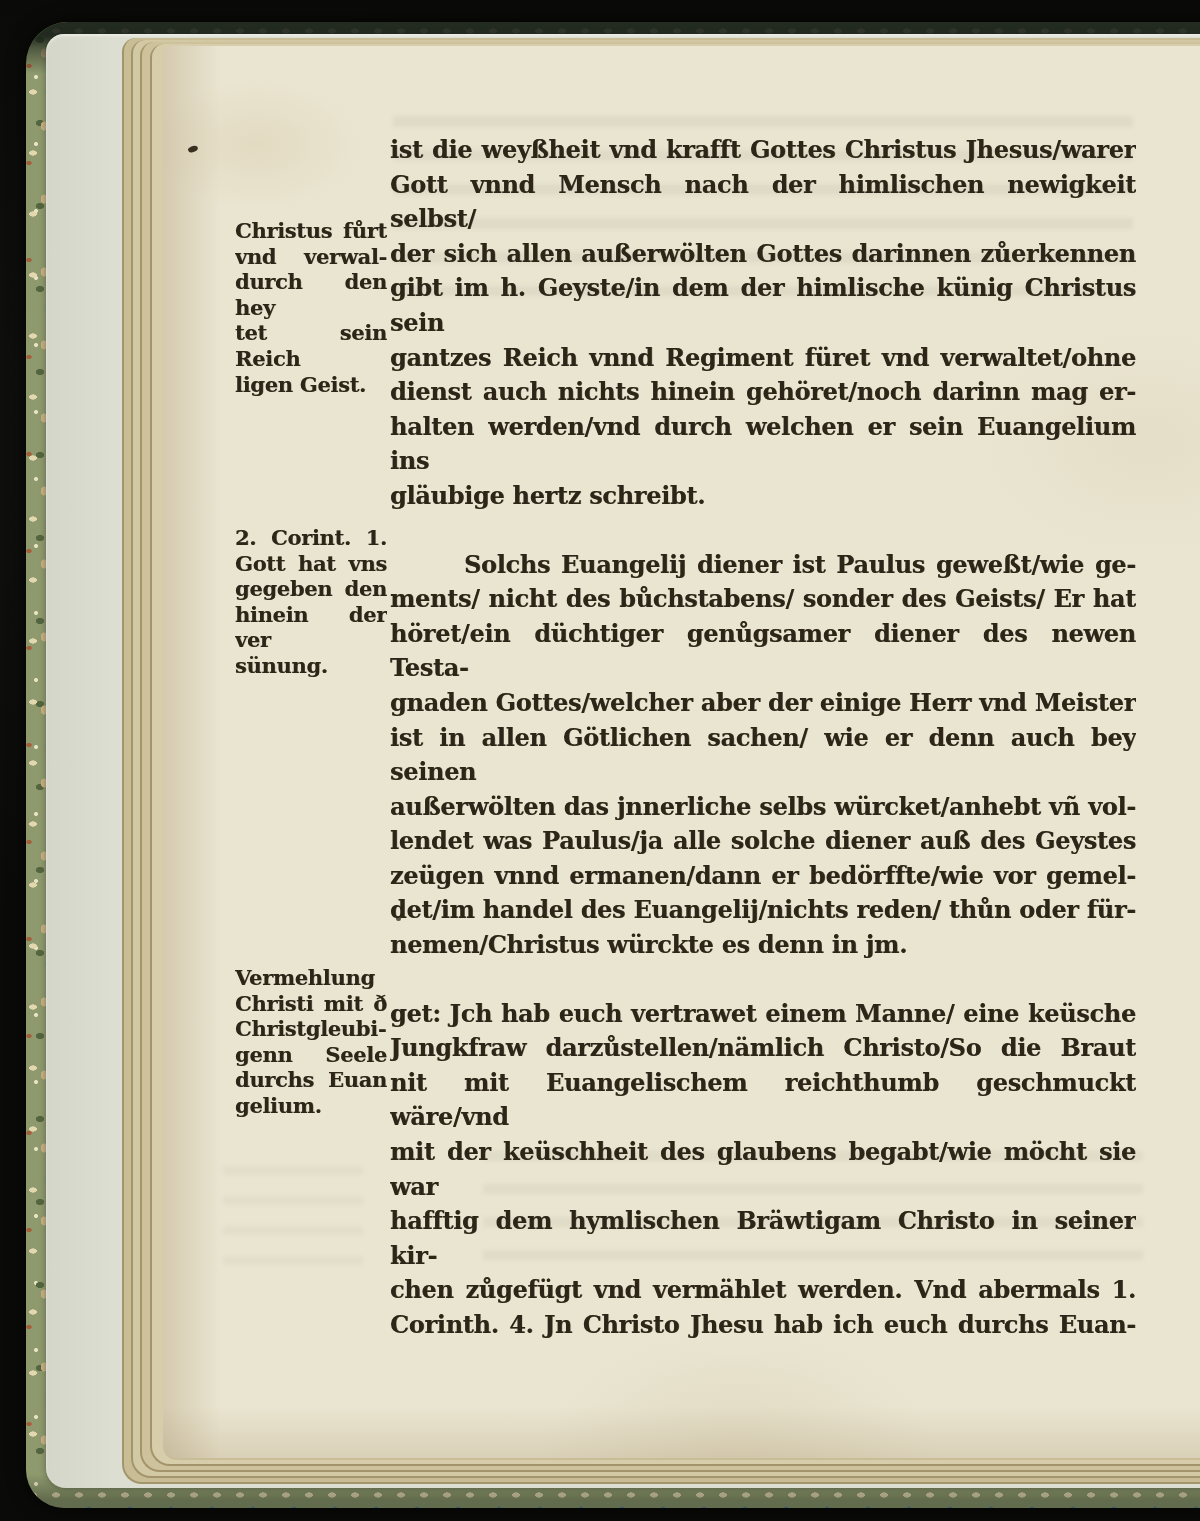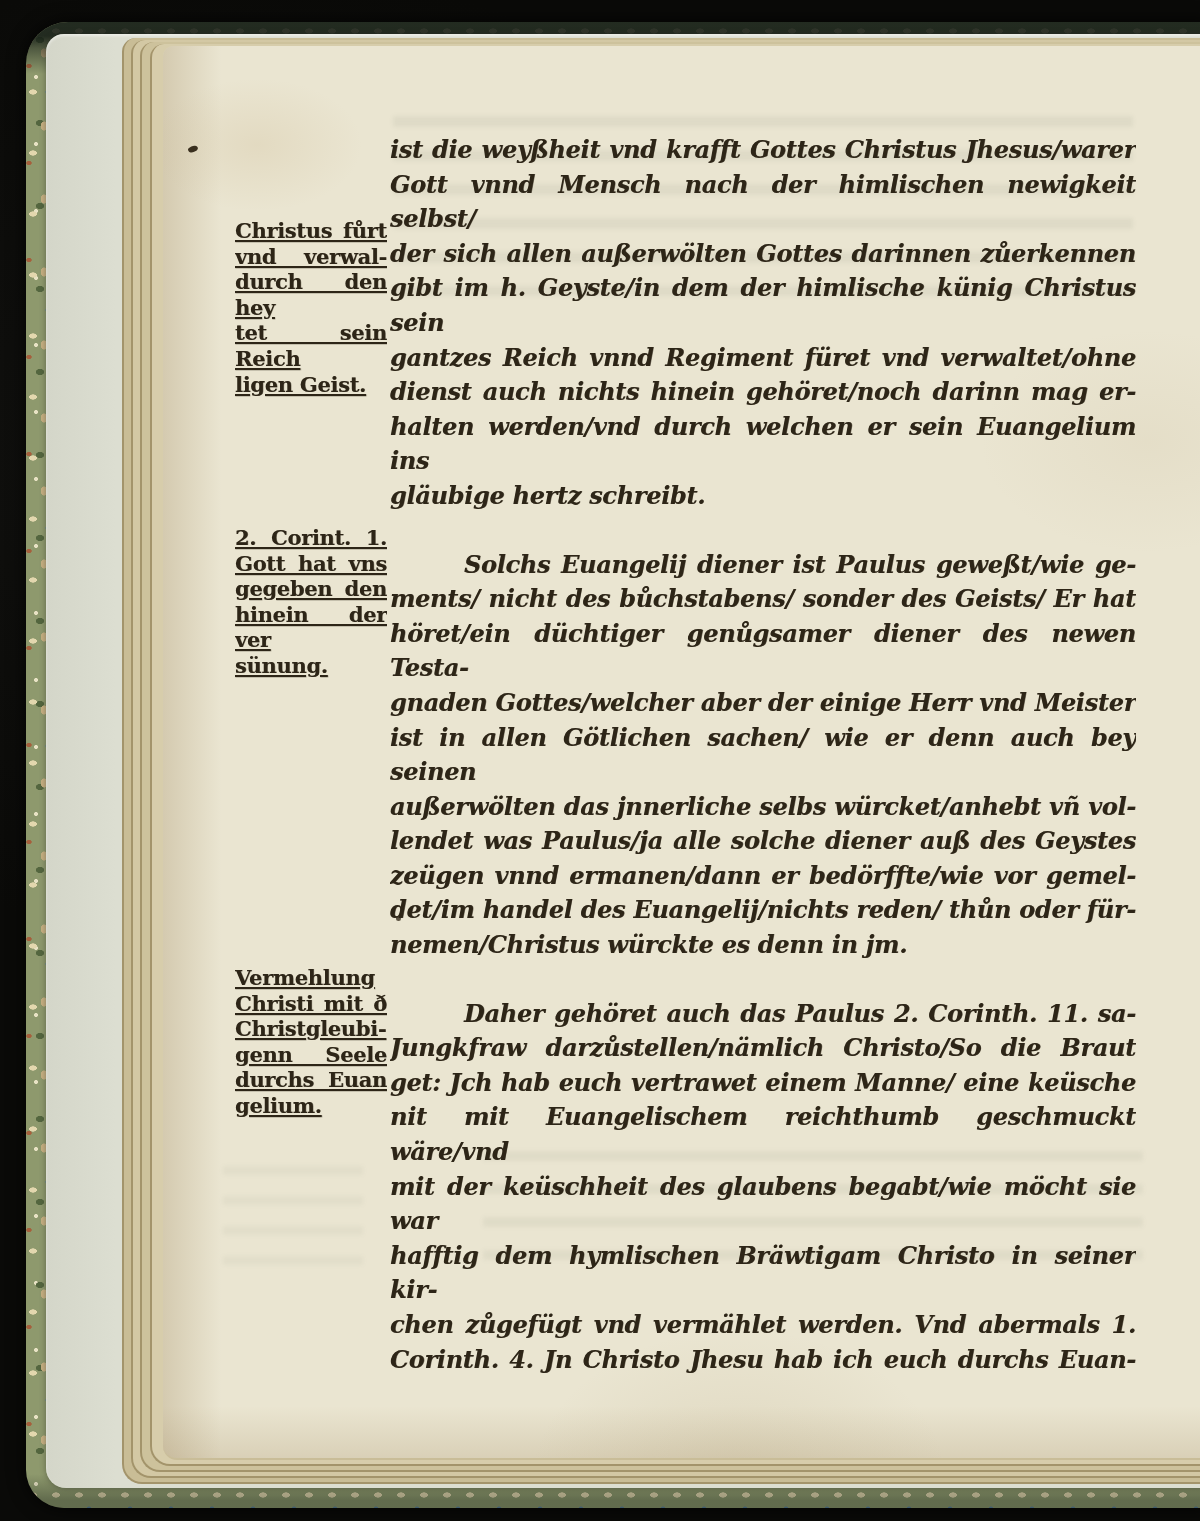--- a/index.html
+++ b/index.html
@@ -81,29 +81,29 @@
   .speck.s2{left:233px;top:870px;width:5px;height:5px;opacity:.8;}
 
   
   .text-block{
     position:absolute;left:227px;top:87px;width:746px;
     font-size:24px;font-weight:700;line-height:34.6px;
     letter-spacing:-.3px;
     text-shadow:.4px .4px 0 rgba(45,37,23,.55);
   }
   .paragraph{margin:0 0 34px 0;}
-  .textline{text-align:justify;text-align-last:justify;overflow:hidden;font-style:italic;}
+  .textline{text-align:justify;text-align-last:justify;overflow:hidden;}
   .textline.lastline{text-align-last:left;}
   .textline.indent{padding-left:74px;}
 
   .margin-notes{position:absolute;left:72px;top:0;width:152px;
     font-size:21px;font-weight:700;line-height:25.6px;letter-spacing:-.3px;
     color:var(--ink,#2d2517);
     text-shadow:.4px .4px 0 rgba(45,37,23,.5);}
-  .note{position:absolute;left:0;width:152px;text-decoration:underline;}
+  .note{position:absolute;left:0;width:152px;}
   .note .noteline{text-align:justify;text-align-last:justify;overflow:hidden;}
   .note .noteline.lastline{text-align-last:left;}
   .note.n0{top:172px;}
   .note.n1{top:479px;}
   .note.n2{top:919px;}
 </style>
 </head>
 <body style="background-color: rgb(10, 10, 8);">
 
 <div class="cover"></div>
@@ -161,23 +161,22 @@
         <div class="textline">höret/ein düchtiger genůgsamer diener des newen Testa-</div>
         <div class="textline">gnaden Gottes/welcher aber der einige Herr vnd Meister</div>
         <div class="textline">ist in allen Götlichen sachen/ wie er denn auch bey seinen</div>
         <div class="textline">außerwölten das jnnerliche selbs würcket/anhebt vñ vol-</div>
         <div class="textline">lendet was Paulus/ja alle solche diener auß des Geystes</div>
         <div class="textline">zeügen vnnd ermanen/dann er bedörffte/wie vor gemel-</div>
         <div class="textline">det/im handel des Euangelij/nichts reden/ thůn oder für-</div>
         <div class="textline lastline">nemen/Christus würckte es denn in jm.</div>
       </div>
       <div class="paragraph">
-        <div class="textline indent">Daher gehöret auch das Paulus 2. Corinth. 11. sa-</div>
+        <div class="textline">get: Jch hab euch vertrawet einem Manne/ eine keüsche</div>
         <div class="textline">Jungkfraw darzůstellen/nämlich Christo/So die Braut</div>
-        <div class="textline">get: Jch hab euch vertrawet einem Manne/ eine keüsche</div>
         <div class="textline">nit mit Euangelischem reichthumb geschmuckt wäre/vnd</div>
         <div class="textline">mit der keüschheit des glaubens begabt/wie möcht sie war</div>
         <div class="textline">hafftig dem hymlischen Bräwtigam Christo in seiner kir-</div>
         <div class="textline">chen zůgefügt vnd vermählet werden. Vnd abermals 1.</div>
         <div class="textline">Corinth. 4. Jn Christo Jhesu hab ich euch durchs Euan-</div>
       </div>
     </div>
 </div>
 
 </body></html>

